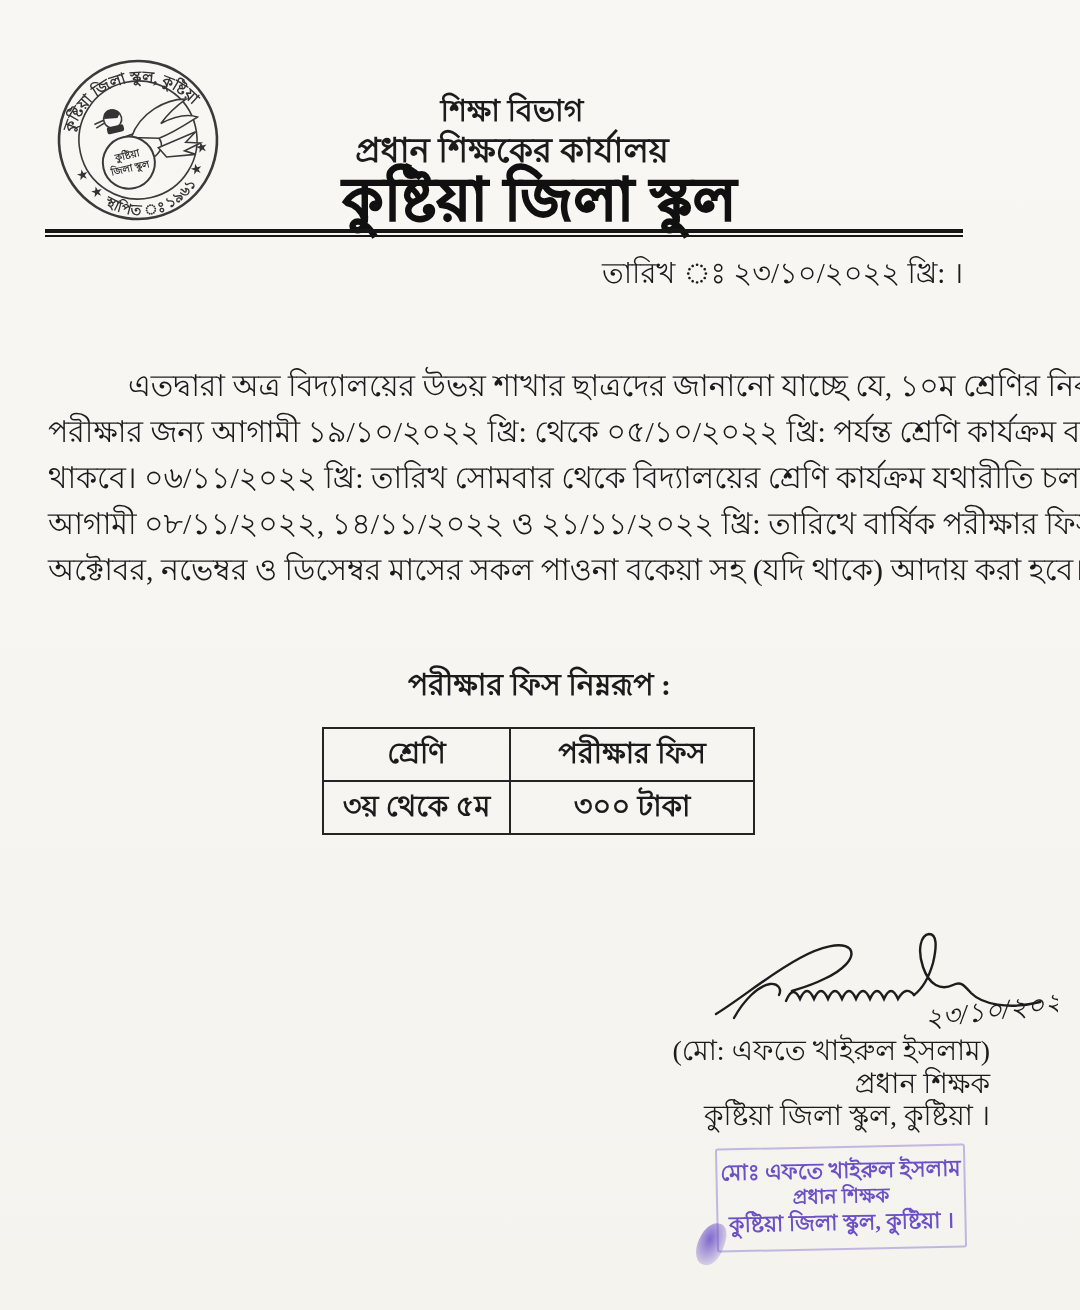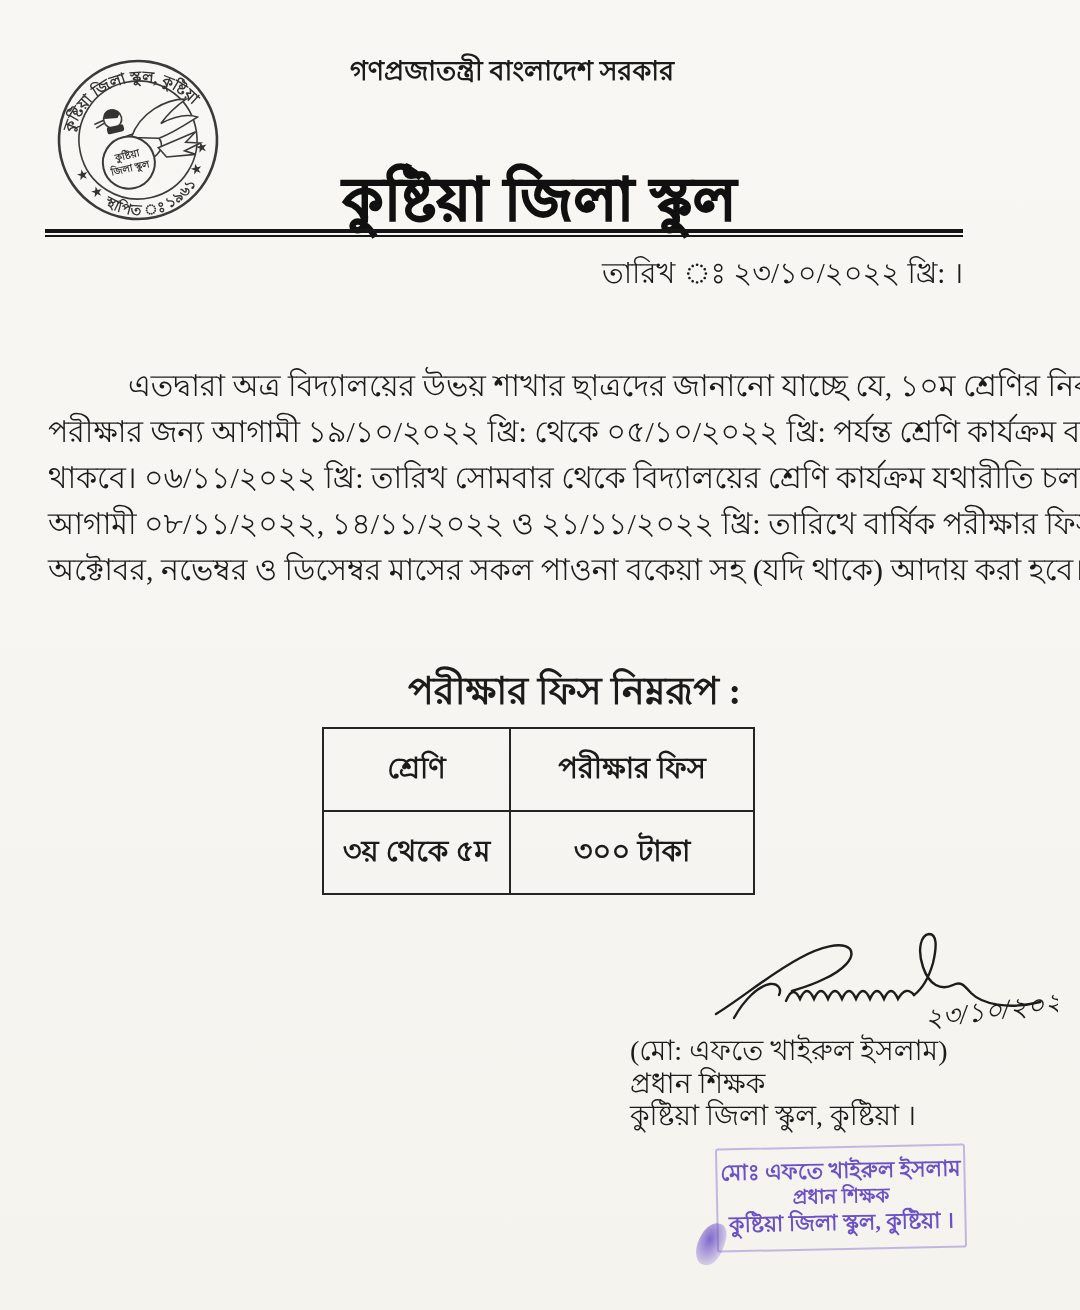--- a/index.html
+++ b/index.html
@@ -31,39 +31,39 @@
 
   
   .date-line { top:250px; right:117px; font-size:29px;margin-left:11px; }
 
   
   .body-text { top:363px; left:48px; width:930px; font-size:30px; }
   .body-text .ln { height:46px; line-height:46px; white-space:nowrap; }
   .body-text .ln.indent { padding-left:80px; }
 
   
-  .fees-caption { top:661px; left:408px; font-size:38px; font-weight:700; }
+  .fees-caption { top:661px; left:408px; font-size:30px; font-weight:700; }
   table.fees {
     position:absolute; top:727px; left:322px; width:433px;
     border-collapse:collapse; font-size:29px;
   }
   table.fees th, table.fees td {
     border:2px solid #242424; text-align:center; font-weight:600;
-    height:38px; padding:16px 6px;
+    height:38px; padding:1px 6px;
   }
   table.fees th { font-weight:600; }
   table.fees col.c1 { width:188px; }
   table.fees col.c2 { width:245px; }
 
   
   .sig-svg { top:928px; left:702px; width:356px; height:112px; }
   .sig-svg path { fill:none; stroke:#1d1d1d; stroke-width:2.4; stroke-linecap:round; }
   .sig-date-txt { font-size:27px; font-style:italic; fill:#1d1d1d;
                   font-family:"Liberation Serif","DejaVu Serif",serif; }
-  .sig-block { top:1034px; left:630px; width:360px; text-align:left; font-size:28px; }
+  .sig-block { top:1034px; left:630px; width:360px; text-align:right; font-size:28px; }
   .sig-block .s1 { line-height:34px; }
   .sig-block .s2 { line-height:32px; }
   .sig-block .s3 { line-height:32px; }
 
   
   .stamp {
     top:1146px; left:716px; width:250px; height:104px;
     border:2px solid rgba(112,84,200,0.38); border-radius:3px;
     transform:rotate(-1.2deg);
     color:#6c50c6; text-align:center; font-weight:700;
@@ -115,21 +115,22 @@
         <path d="M64,54 A9,9 0 0 1 80,56 L77,60 L64,58 Z" fill="#333" stroke="none"></path>
         <path d="M63,59 L53,61 M63,62 L54,65"></path>
         <rect x="64" y="67" width="17" height="7" rx="2" fill="#333" stroke="none"></rect>
         <circle cx="78" cy="106" r="26" fill="#f8f7f3" stroke-width="2"></circle>
         <text x="78" y="102" font-size="10" font-weight="bold" text-anchor="middle" fill="#333" stroke="none">কুষ্টিয়া</text>
         <text x="78" y="115" font-size="10" font-weight="bold" text-anchor="middle" fill="#333" stroke="none">জিলা স্কুল</text>
       </g>
     </g>
   </svg>
 
-  <div class="abs hdr-line hdr-gov">গণপ্রজাতন্ত্রী বাংলাদেশ সরকার</div>
+  <div class="abs hdr-line hdr-div">শিক্ষা বিভাগ</div>
+  <div class="abs hdr-line hdr-off">প্রধান শিক্ষকের কার্যালয়</div>
   <div class="abs hdr-title">কুষ্টিয়া জিলা স্কুল</div>
 
   <div class="abs rule">
     <div class="a"></div>
       <div class="b"></div>
   </div>
 
   <div class="abs date-line">তারিখ ঃ ২৩/১০/২০২২ খ্রি: ।</div>
 
   <div class="abs body-text">

